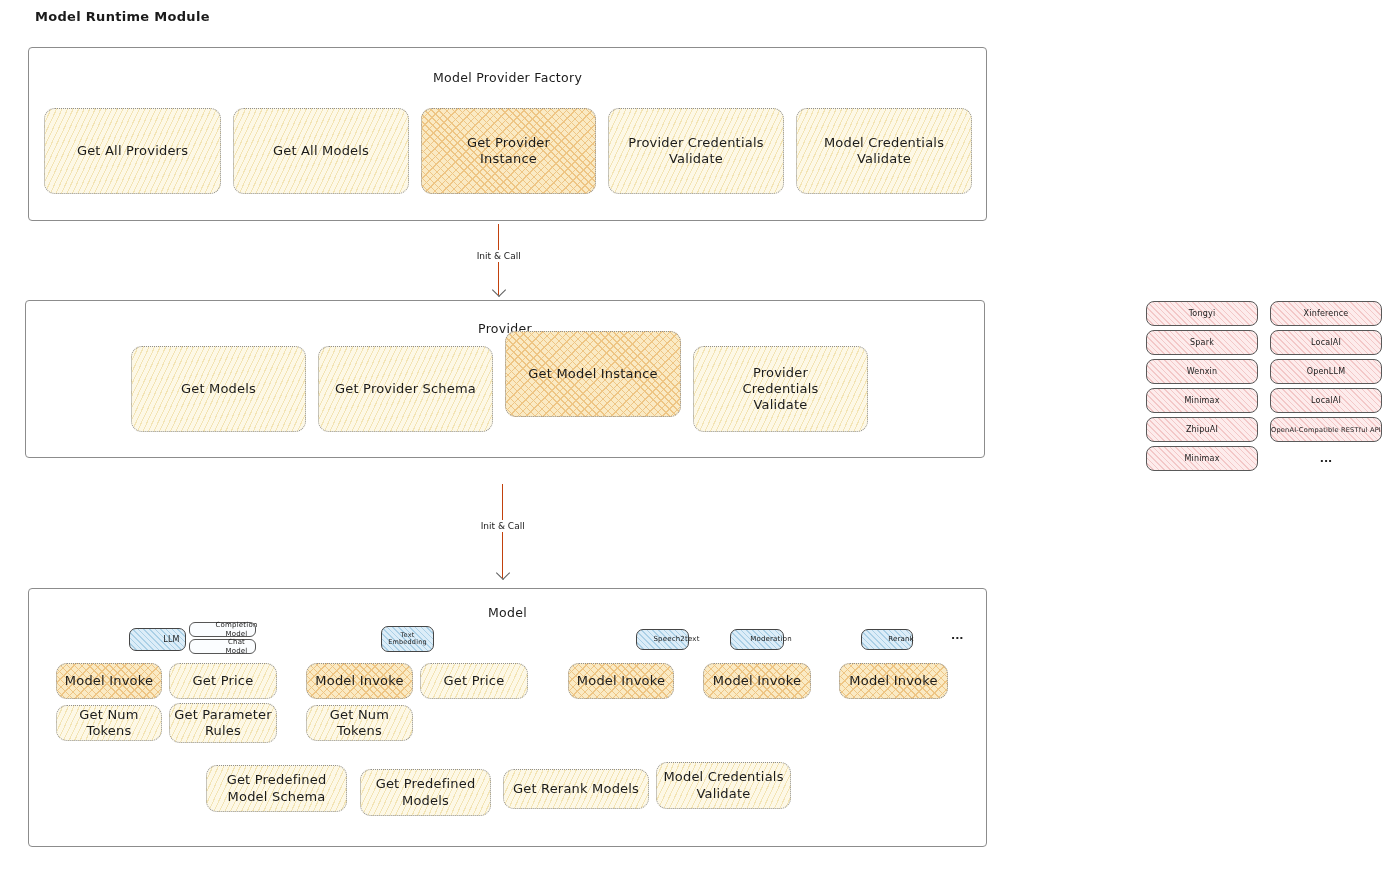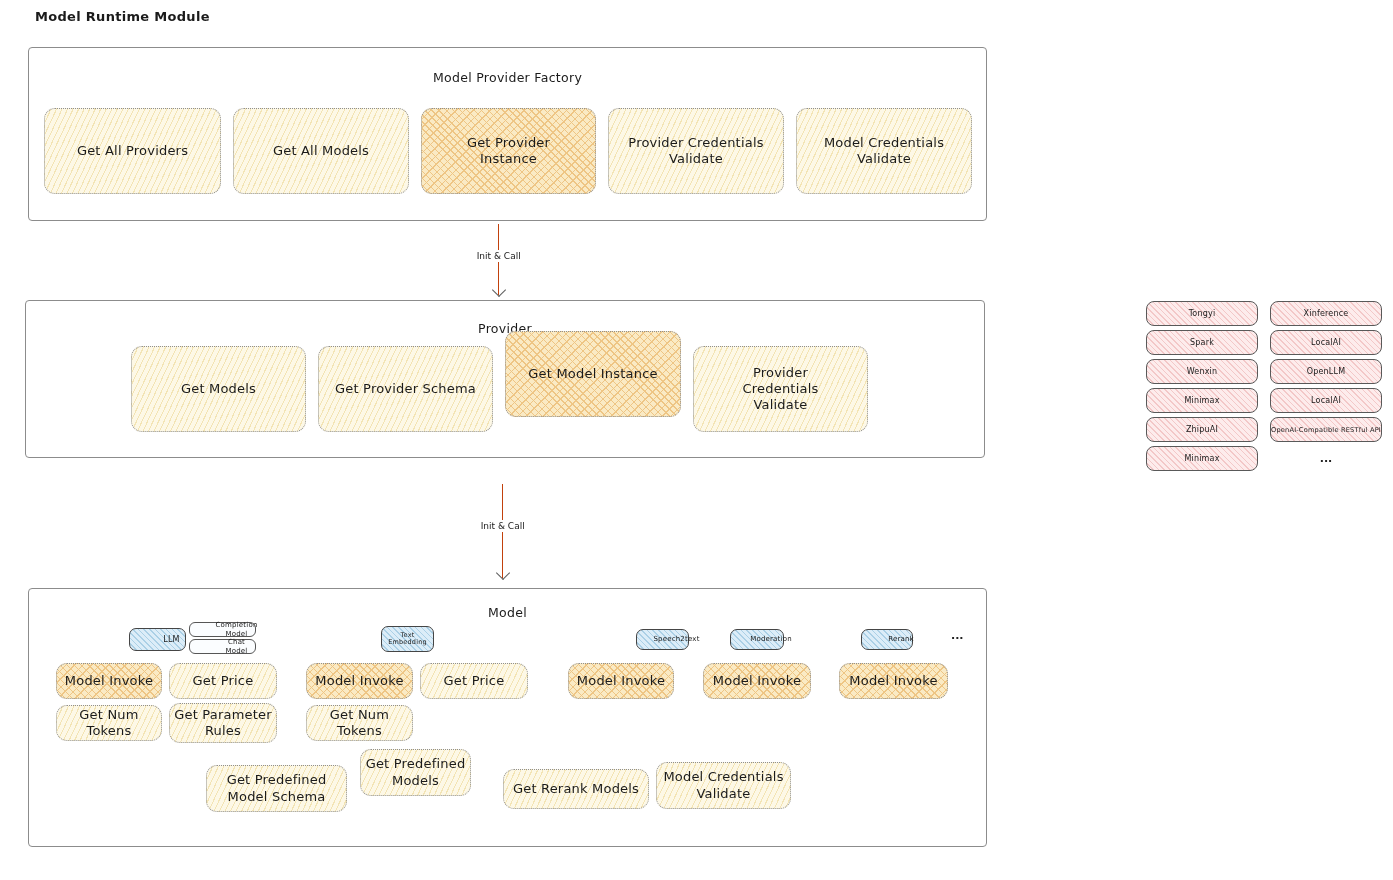--- a/index.html
+++ b/index.html
@@ -162,18 +162,18 @@
     <div class="op yellow" style="left:391px; top:74px; width:108px; height:36px;">Get Price</div>
     <div class="op orange" style="left:539px; top:74px; width:106px; height:36px;">Model Invoke</div>
     <div class="op orange" style="left:674px; top:74px; width:108px; height:36px;">Model Invoke</div>
     <div class="op orange" style="left:810px; top:74px; width:109px; height:36px;">Model Invoke</div>
 
     <div class="op yellow" style="left:27px;  top:116px; width:106px; height:36px;">Get Num Tokens</div>
     <div class="op yellow" style="left:140px; top:114px; width:108px; height:40px;">Get Parameter Rules</div>
     <div class="op yellow" style="left:277px; top:116px; width:107px; height:36px;">Get Num Tokens</div>
 
     <div class="op yellow" style="left:177px; top:176px; width:141px; height:47px;">Get Predefined Model Schema</div>
-    <div class="op yellow" style="left:331px; top:160px; width:111px; height:47px;">Get Predefined Models</div>
+    <div class="op yellow" style="left:331px; top:180px; width:131px; height:47px;">Get Predefined Models</div>
     <div class="op yellow" style="left:474px; top:180px; width:146px; height:40px;">Get Rerank Models</div>
     <div class="op yellow" style="left:627px; top:173px; width:135px; height:47px;">Model Credentials Validate</div>
   </section>
 
 </div>
 
 </body></html>

